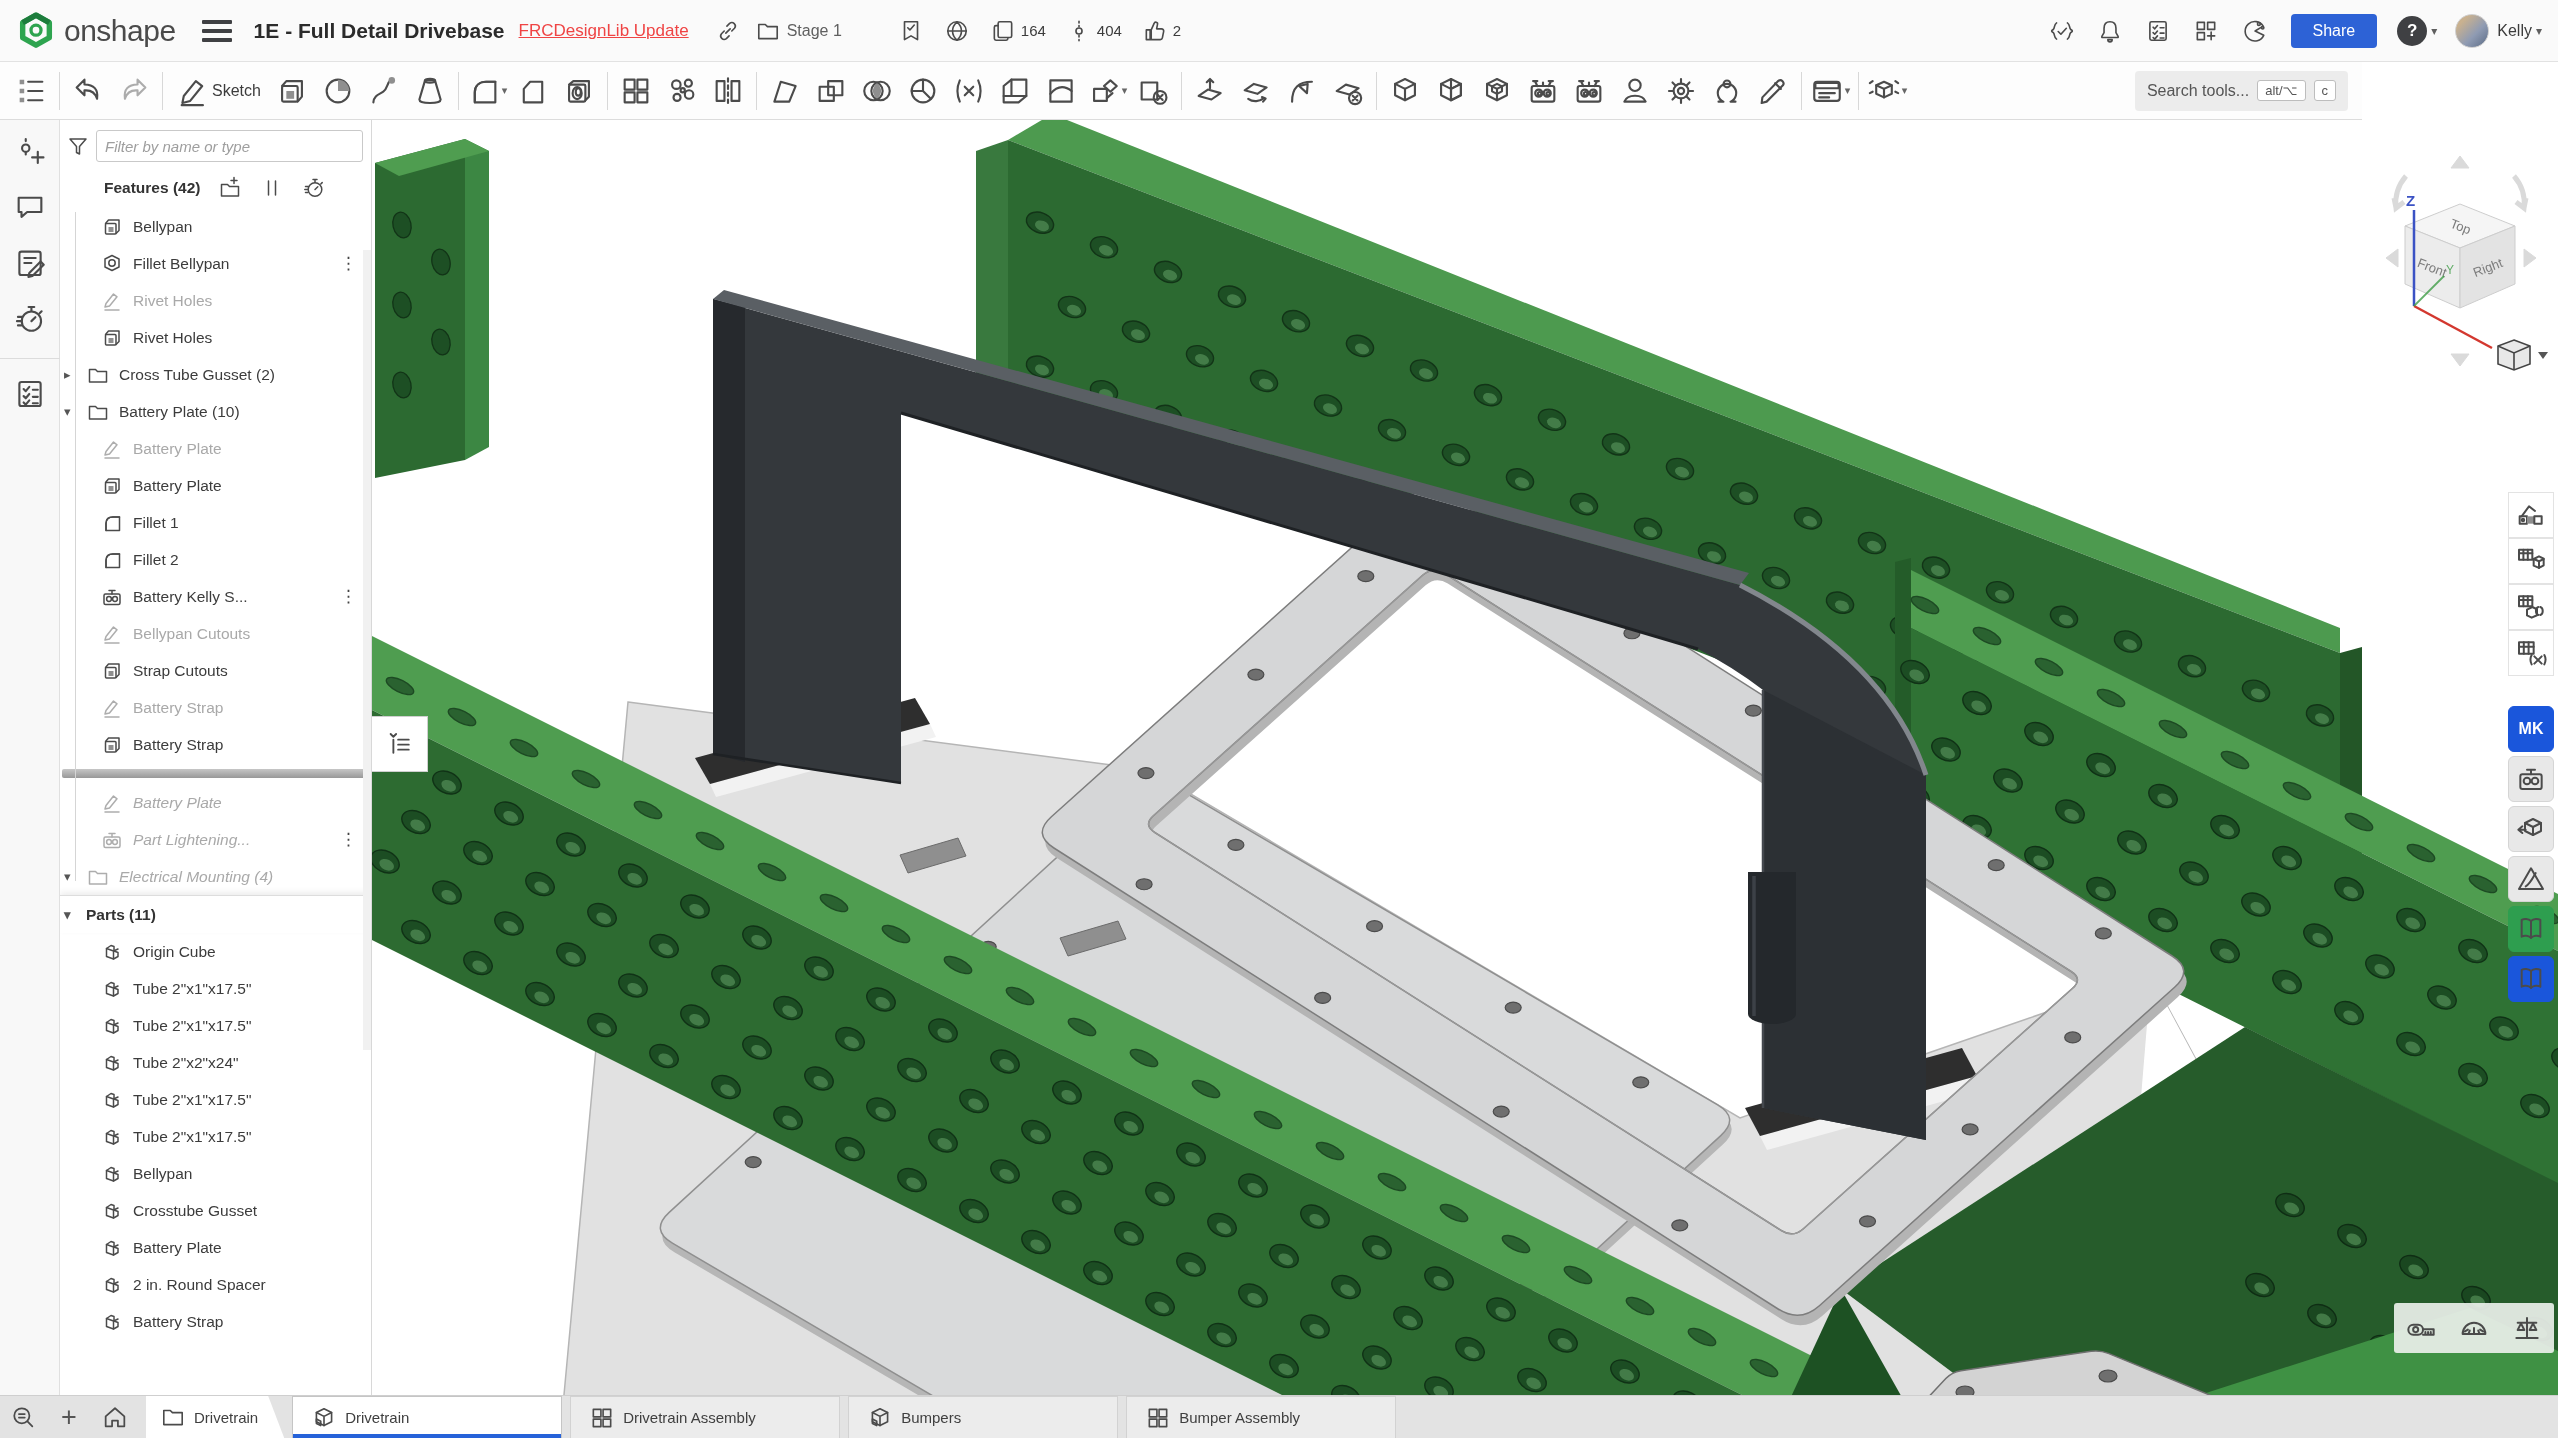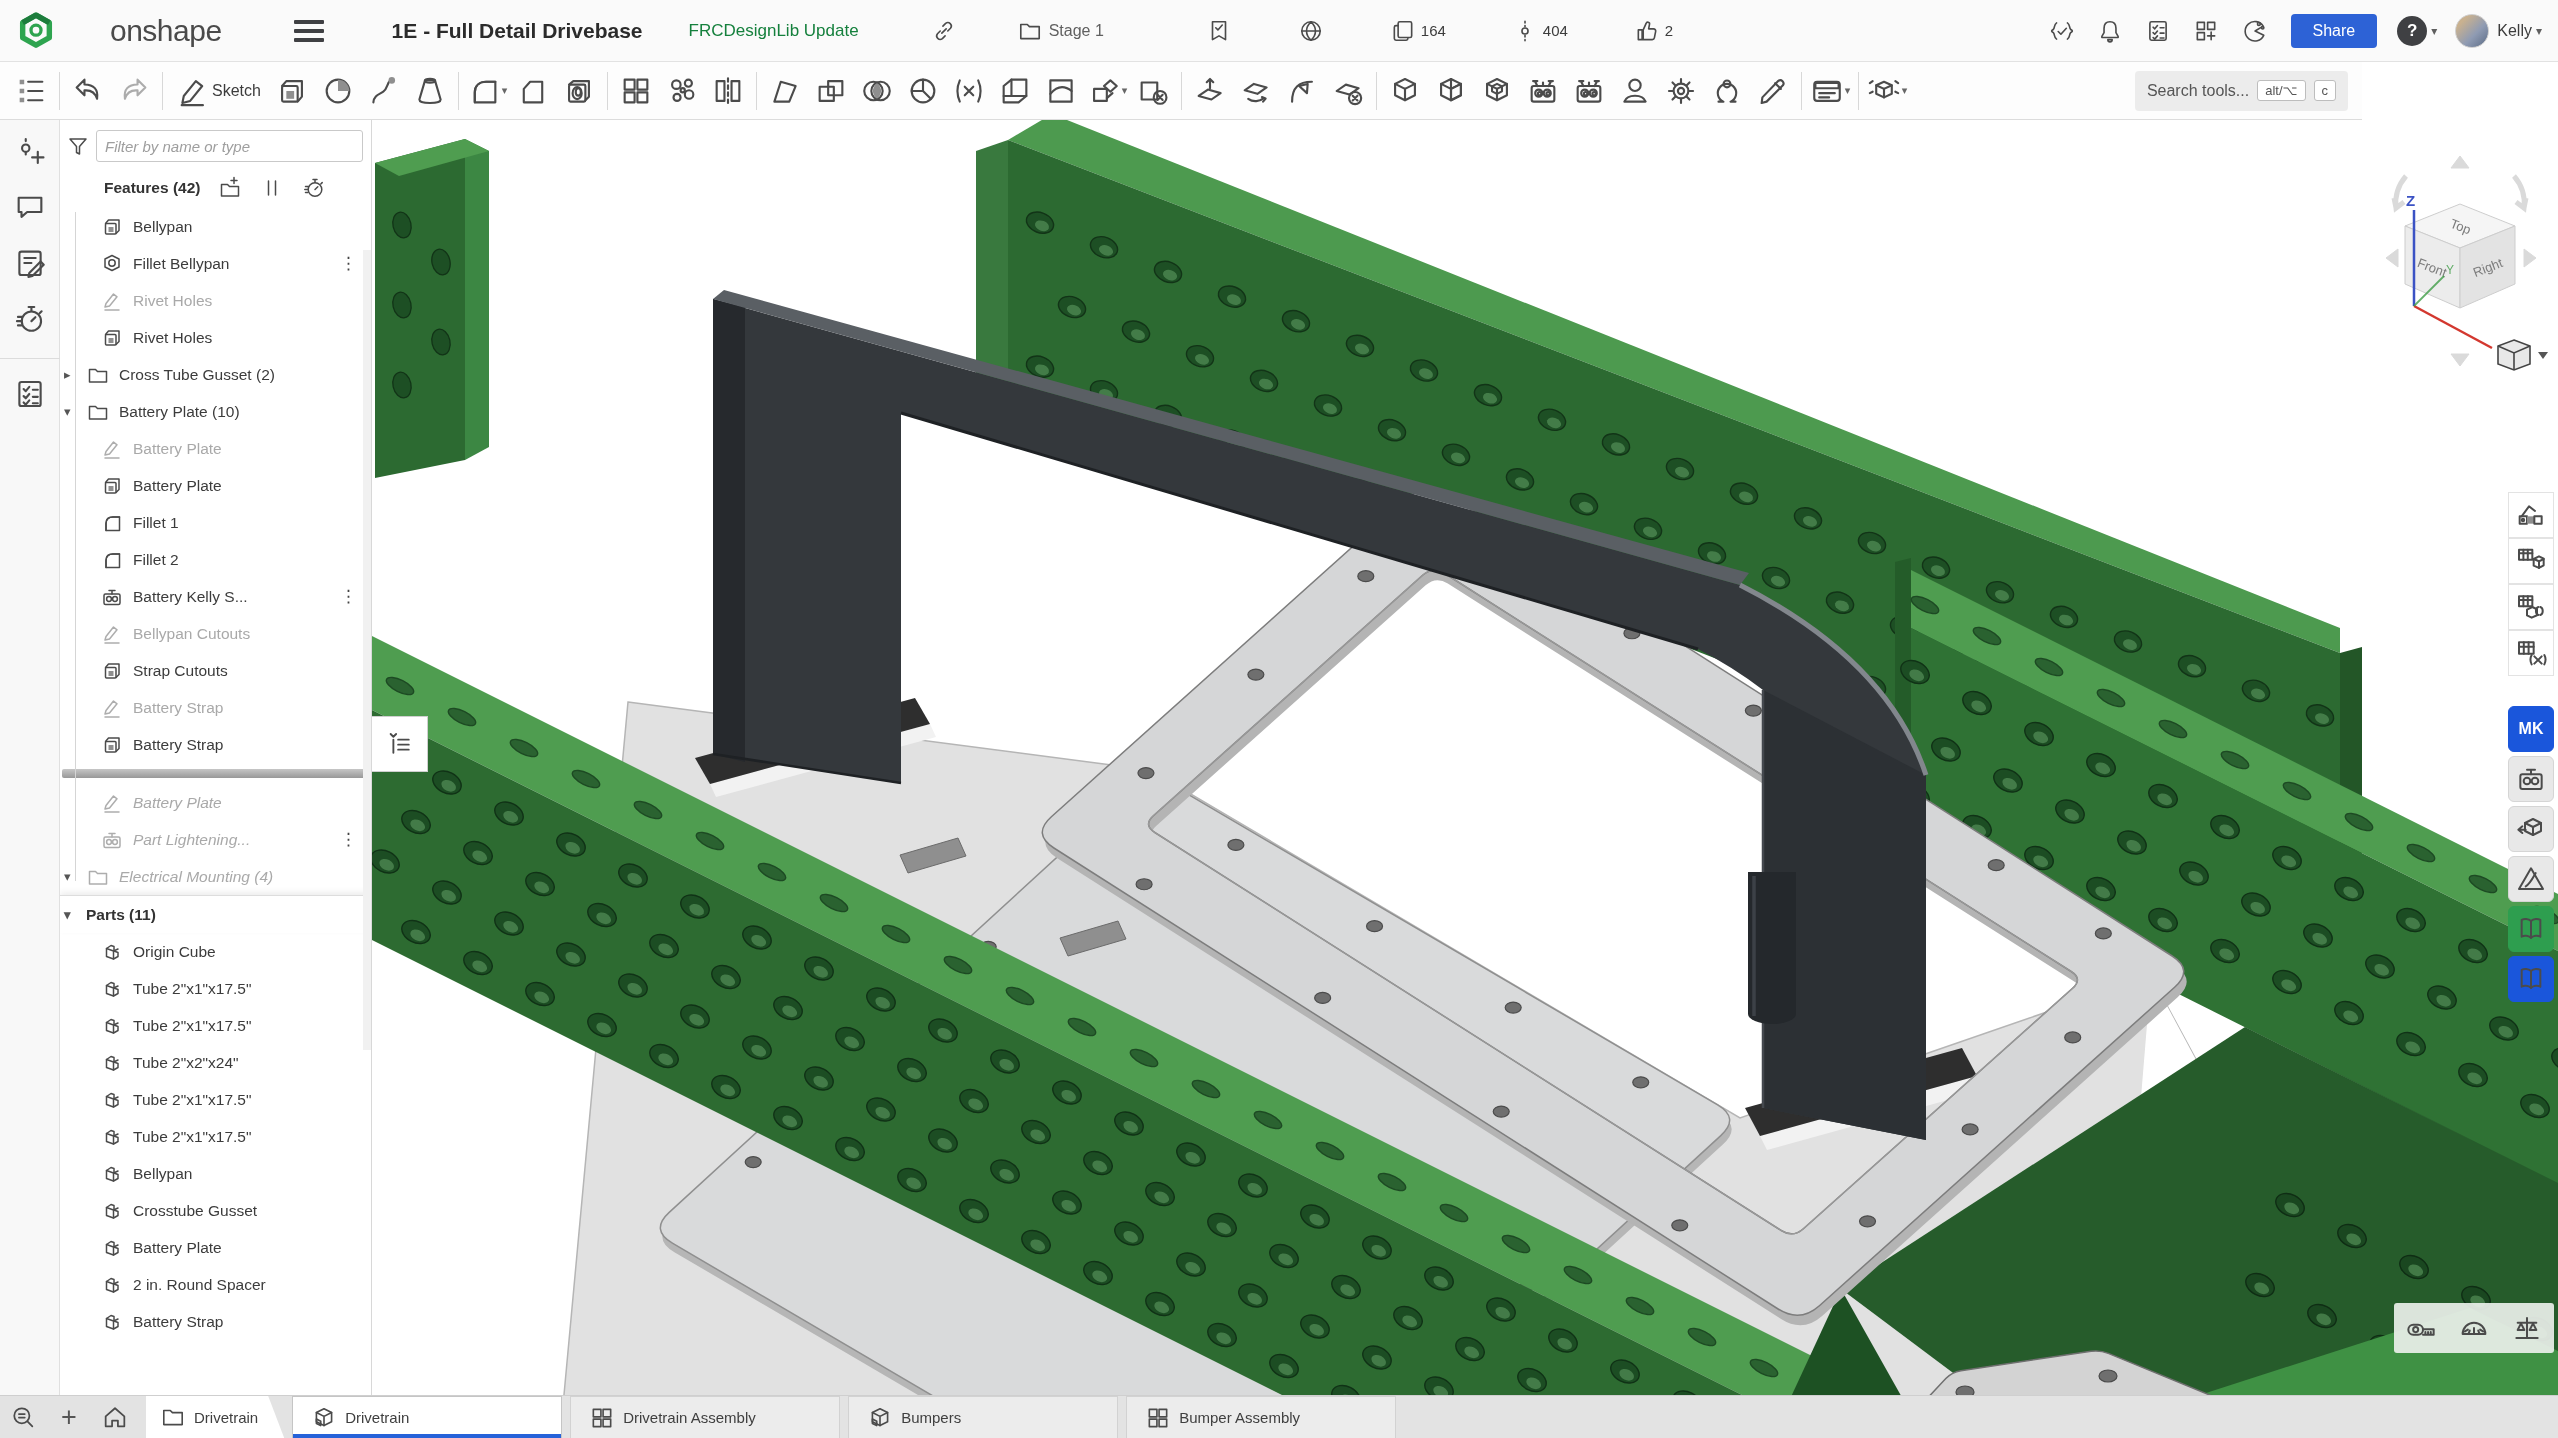--- a/index.html
+++ b/index.html
@@ -6,28 +6,28 @@
   html,body { width:2558px; height:1438px; overflow:hidden; background:#fff;
     font-family:"Liberation Sans", sans-serif; color:#3a3a3a; }
   svg { display:block; }
   .ico svg { width:100%; height:100%; }
   .ico path, .ico rect, .ico circle, .ico ellipse, .ico line {
     stroke:#4b4b4b; fill:none; stroke-width:1.5; stroke-linecap:round; stroke-linejoin:round; }
   .ico .f { fill:#8f8f8f; stroke:none; }
 
   
   #topbar { position:absolute; left:0; top:0; width:2558px; height:62px; background:#fafafa;
-    border-bottom:1px solid #e2e2e2; display:flex; align-items:center;gap:46px; }
+    border-bottom:1px solid #e2e2e2; display:flex; align-items:center; }
   #logo { width:40px; height:40px; margin-left:16px; }
   #brand { font-size:30px; color:#4a4a4a; letter-spacing:-0.5px; margin-left:8px; }
   #hamburger { margin-left:26px; width:30px; height:30px; display:flex; flex-direction:column;
     justify-content:center; gap:5px; cursor:pointer; }
   #hamburger div { height:4px; background:#3f4043; border-radius:1px; }
   #doc-title { font-size:21px; font-weight:bold; color:#2b2b2b; margin-left:22px; white-space:nowrap; }
-  #doc-subtitle { font-size:17px; color:#15803d; white-space:nowrap; }
+  #doc-subtitle { font-size:17px; color:#ef4444; margin-left:14px; white-space:nowrap;text-decoration:underline; }
   .tb-ico { width:26px; height:26px; }
   .tb-txt { font-size:16px; color:#5f5f5f; margin-left:6px; }
   .stat { display:flex; align-items:center; margin-left:20px; }
   .stat .num { font-size:15px; color:#3c3c3c; margin-left:5px; }
   #topbar-right { margin-left:auto; display:flex; align-items:center; margin-right:16px; }
   #topbar-right .tb-ico { margin-left:22px; }
   #share-btn { margin-left:24px; background:#2d62d6; color:#fff; font-size:16px; border:none;
     border-radius:4px; padding:8px 22px; cursor:pointer; }
   #help-circle { margin-left:20px; width:30px; height:30px; border-radius:50%; background:#3f4043;
     color:#fff; font-weight:bold; font-size:17px; display:flex; align-items:center; justify-content:center; }

